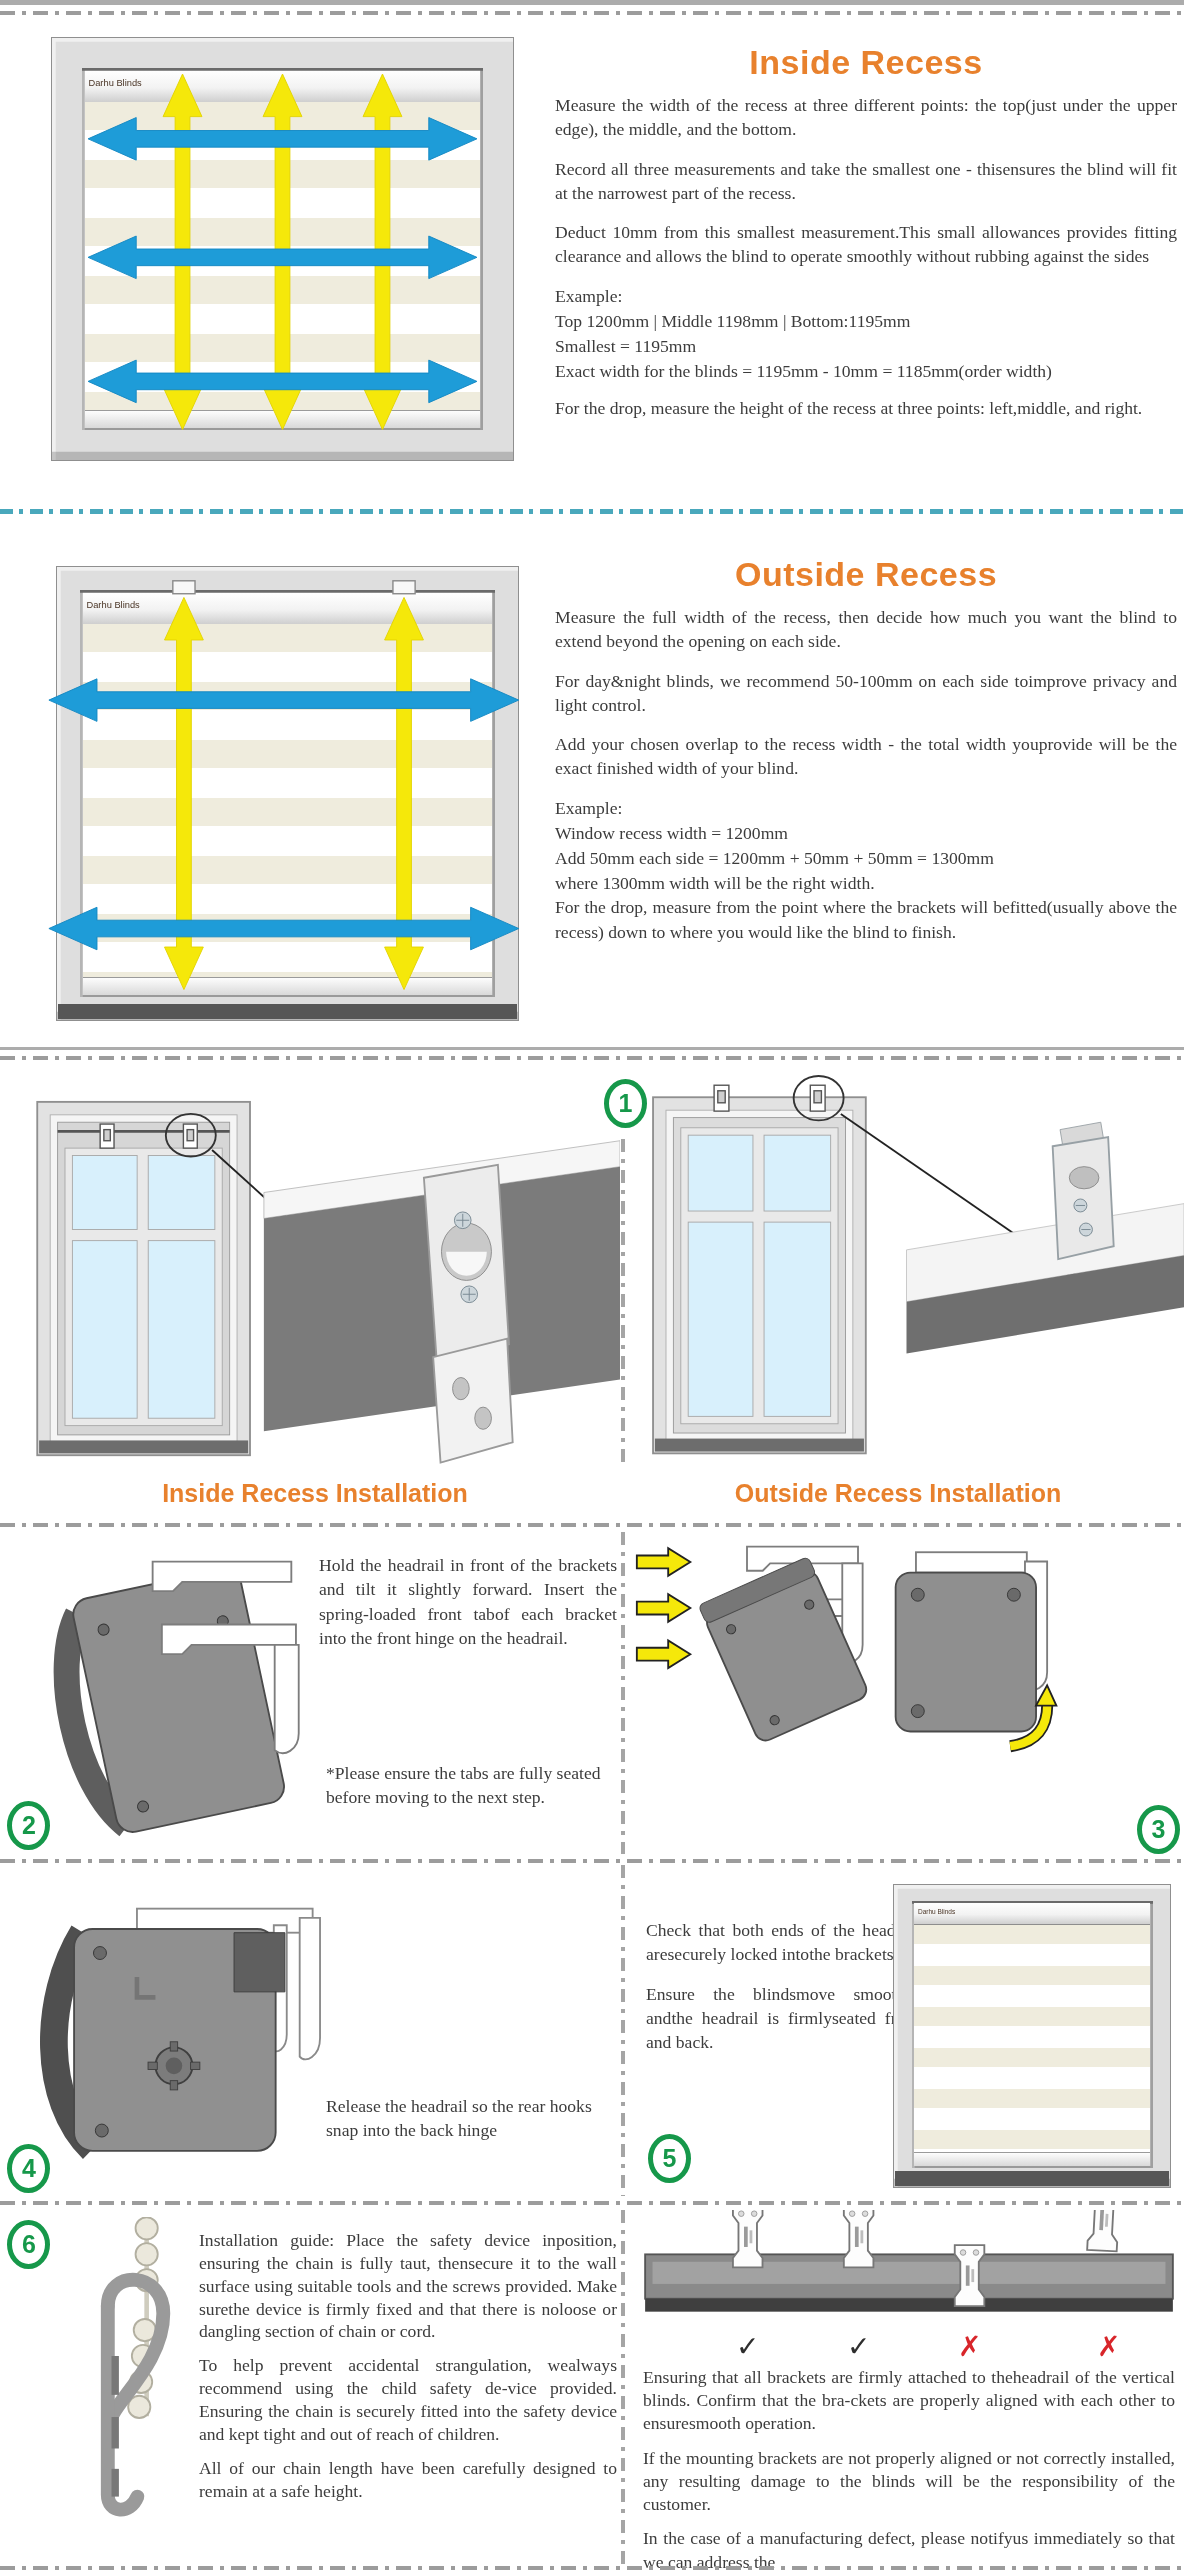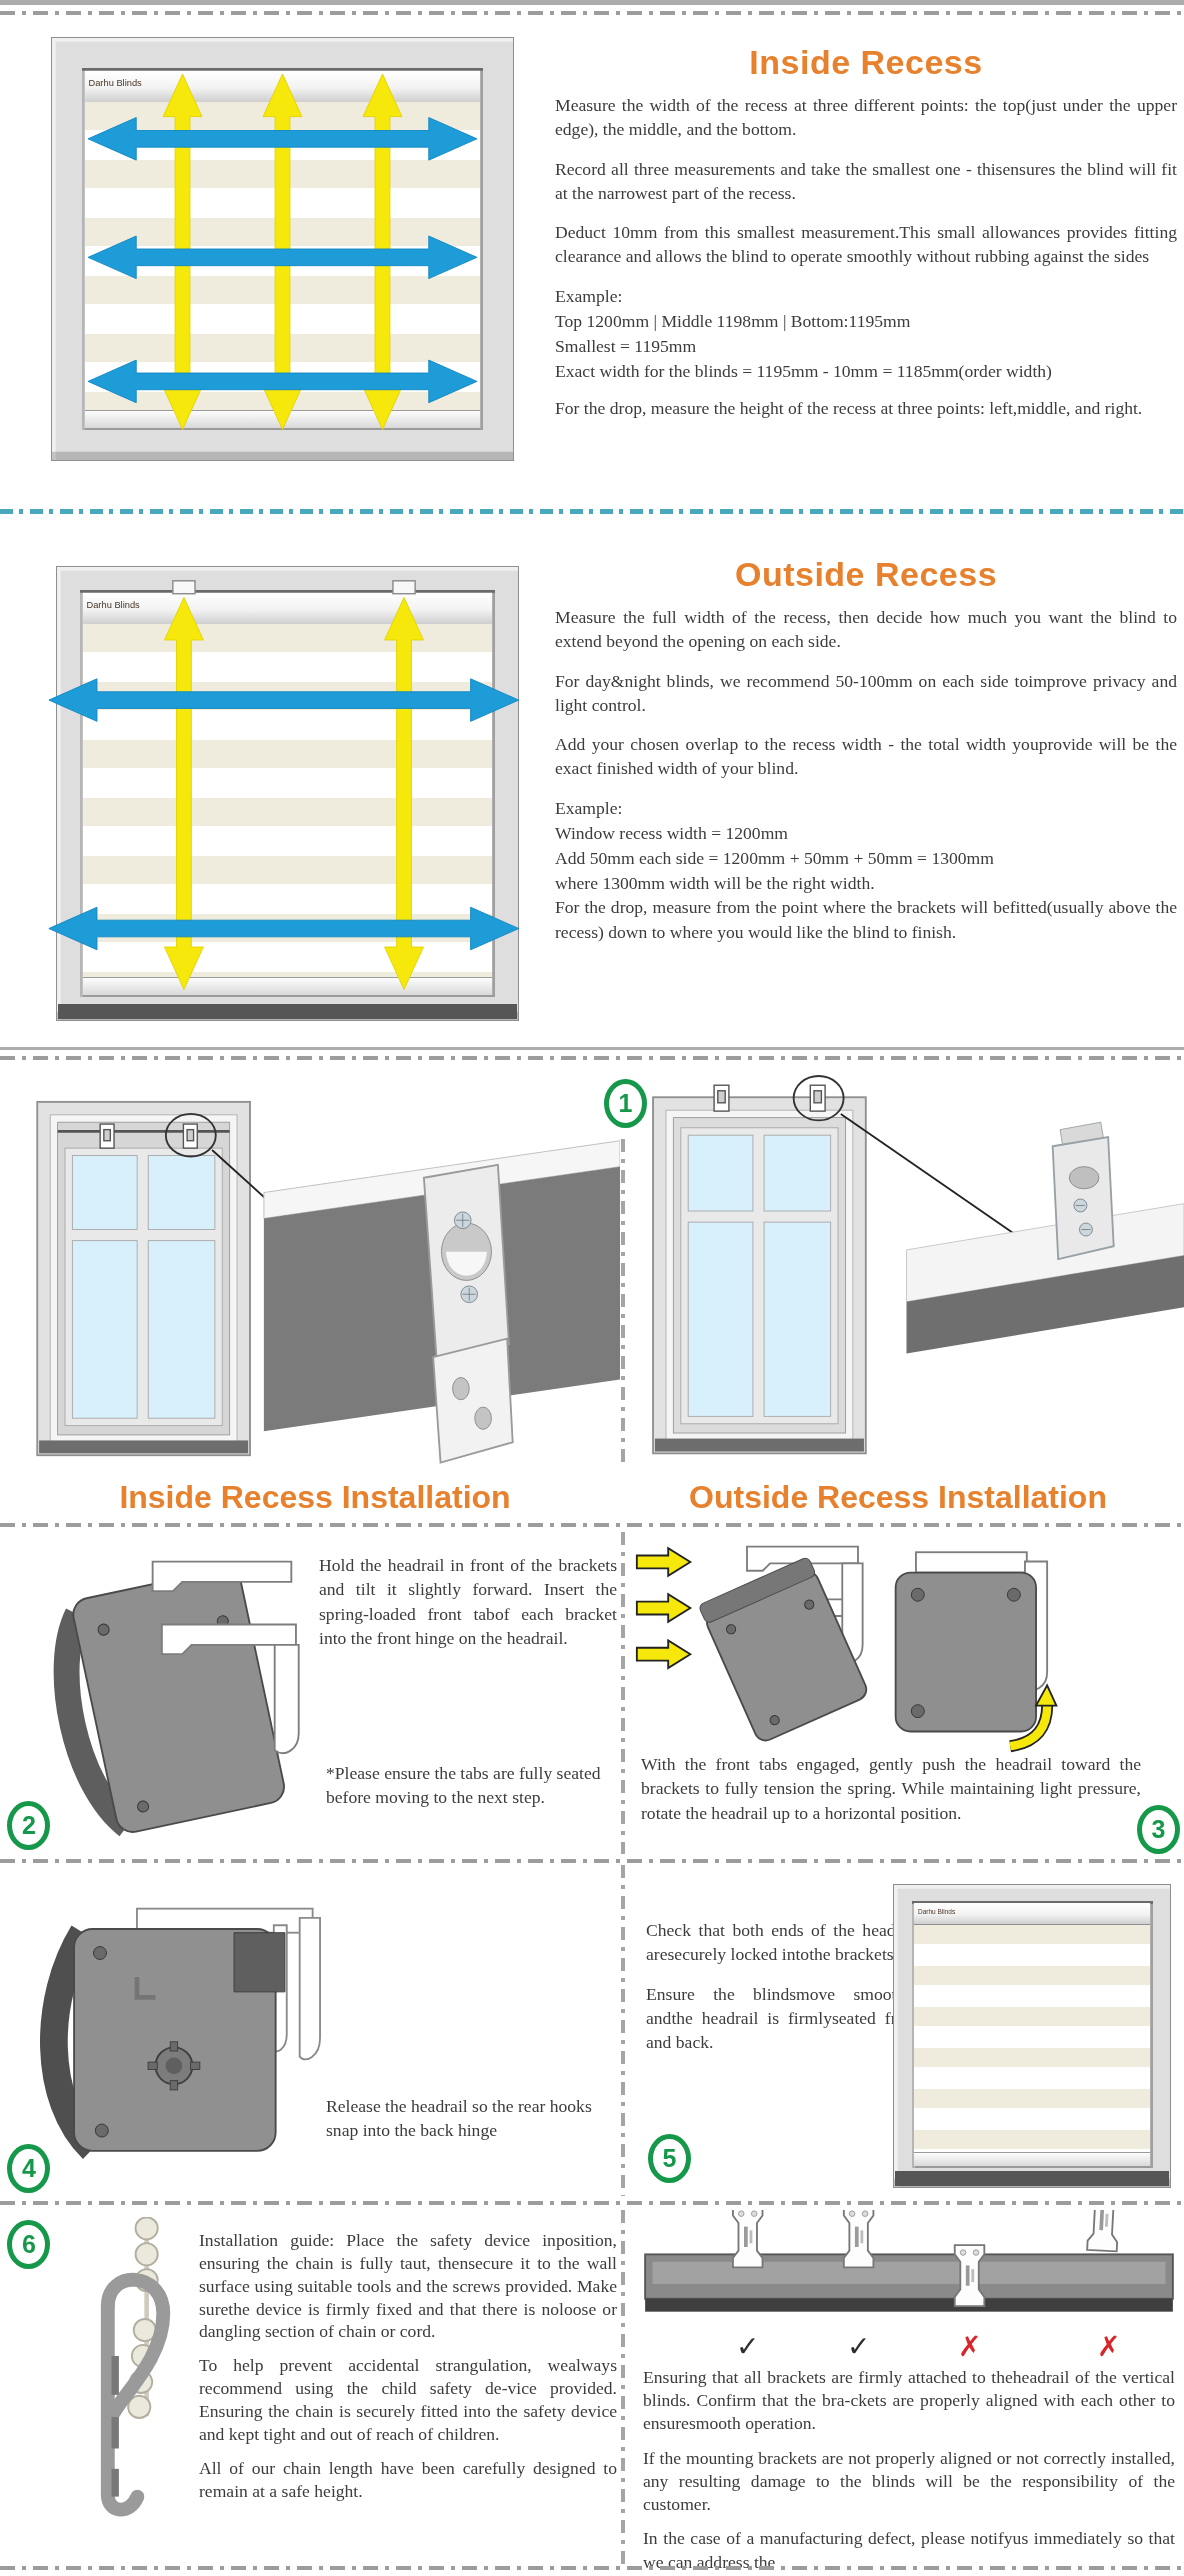--- a/index.html
+++ b/index.html
@@ -13,21 +13,21 @@
     background:repeating-linear-gradient(90deg,#49a8bc 0 13px,transparent 13px 19.4px,#49a8bc 19.4px 23px,transparent 23px 30px);}
   .dash-v{position:absolute;width:3.7px;
     background:repeating-linear-gradient(180deg,#a5a5a5 0 13px,transparent 13px 20.4px,#a5a5a5 20.4px 24px,transparent 24px 31px);}
   
   .sec-title{font-family:"Liberation Sans",sans-serif;font-weight:700;font-size:34px;
     color:#e8812d;text-align:center;margin:0 0 11px 0;letter-spacing:0.5px;}
   .col-text{position:absolute;}
   .col-text p{margin:0 0 15px 0;font-size:17.6px;line-height:1.38;text-align:justify;}
   .col-text p.tight{margin:0;text-align:left;line-height:1.42;}
   .install-h{position:absolute;font-family:"Liberation Sans",sans-serif;font-weight:700;
-    font-size:32px;color:#e8812d;text-align:center;margin:0;}
+    font-size:25px;color:#e8812d;text-align:center;margin:0;}
   .note{font-size:17.6px;line-height:1.4;}
   
   .badge{position:absolute;width:33px;height:39px;border:5.6px solid #16984a;border-radius:50%;
     background:#fff;color:#16984a;font-family:"Liberation Sans",sans-serif;font-weight:700;
     font-size:25px;display:flex;align-items:center;justify-content:center;}
   
   .illus{position:absolute;}
   .frame-outer{position:absolute;inset:0;background:#dedede;border:1.9px solid #8f8f8f;
     box-shadow:inset 0 -8.3px 0 rgba(0,0,0,.18), inset 3.7px 3.7px 0 rgba(255,255,255,.55);}
   .frame-inner{position:absolute;background:#ffffff;
@@ -298,23 +298,20 @@
         <circle cx="146" cy="62" r="7"></circle>
         <circle cx="42" cy="188" r="7"></circle>
     </g>
     <g>
       <path d="M142,226 q42,-6 40,-48" fill="none" stroke="#222" stroke-width="13"></path>
       <path d="M142,226 q42,-6 40,-48" fill="none" stroke="#f5e80a" stroke-width="9"></path>
       <polygon points="182,160 192,182 170,182" fill="#f5e80a" stroke="#222" stroke-width="2"></polygon>
     </g>
   </svg>
 
-  <div class="col-text" style="left:641px;top:1752px;width:500px;">
-    <p>With the front tabs engaged, gently push the headrail toward the brackets to fully tension the spring. While maintaining light pressure, rotate the headrail up to a horizontal position.</p>
-  </div>
   <span class="badge" style="left:1137px;top:1805px;">3</span>
 
   <div class="dash-h" style="top:1859px;"></div>
 
   <div class="dash-v" style="left:621px;top:1865px;height:331px;"></div>
 
   <svg class="illus" style="left:26px;top:1888px;" width="319" height="278" viewBox="0 0 345 300">
     <g fill="#ffffff" stroke="#8a8a8a" stroke-width="2">
       <rect x="120" y="22" width="190" height="26"></rect>
       <path d="M296,32 h22 v130 c0,20 -16,28 -22,20 z"></path>

